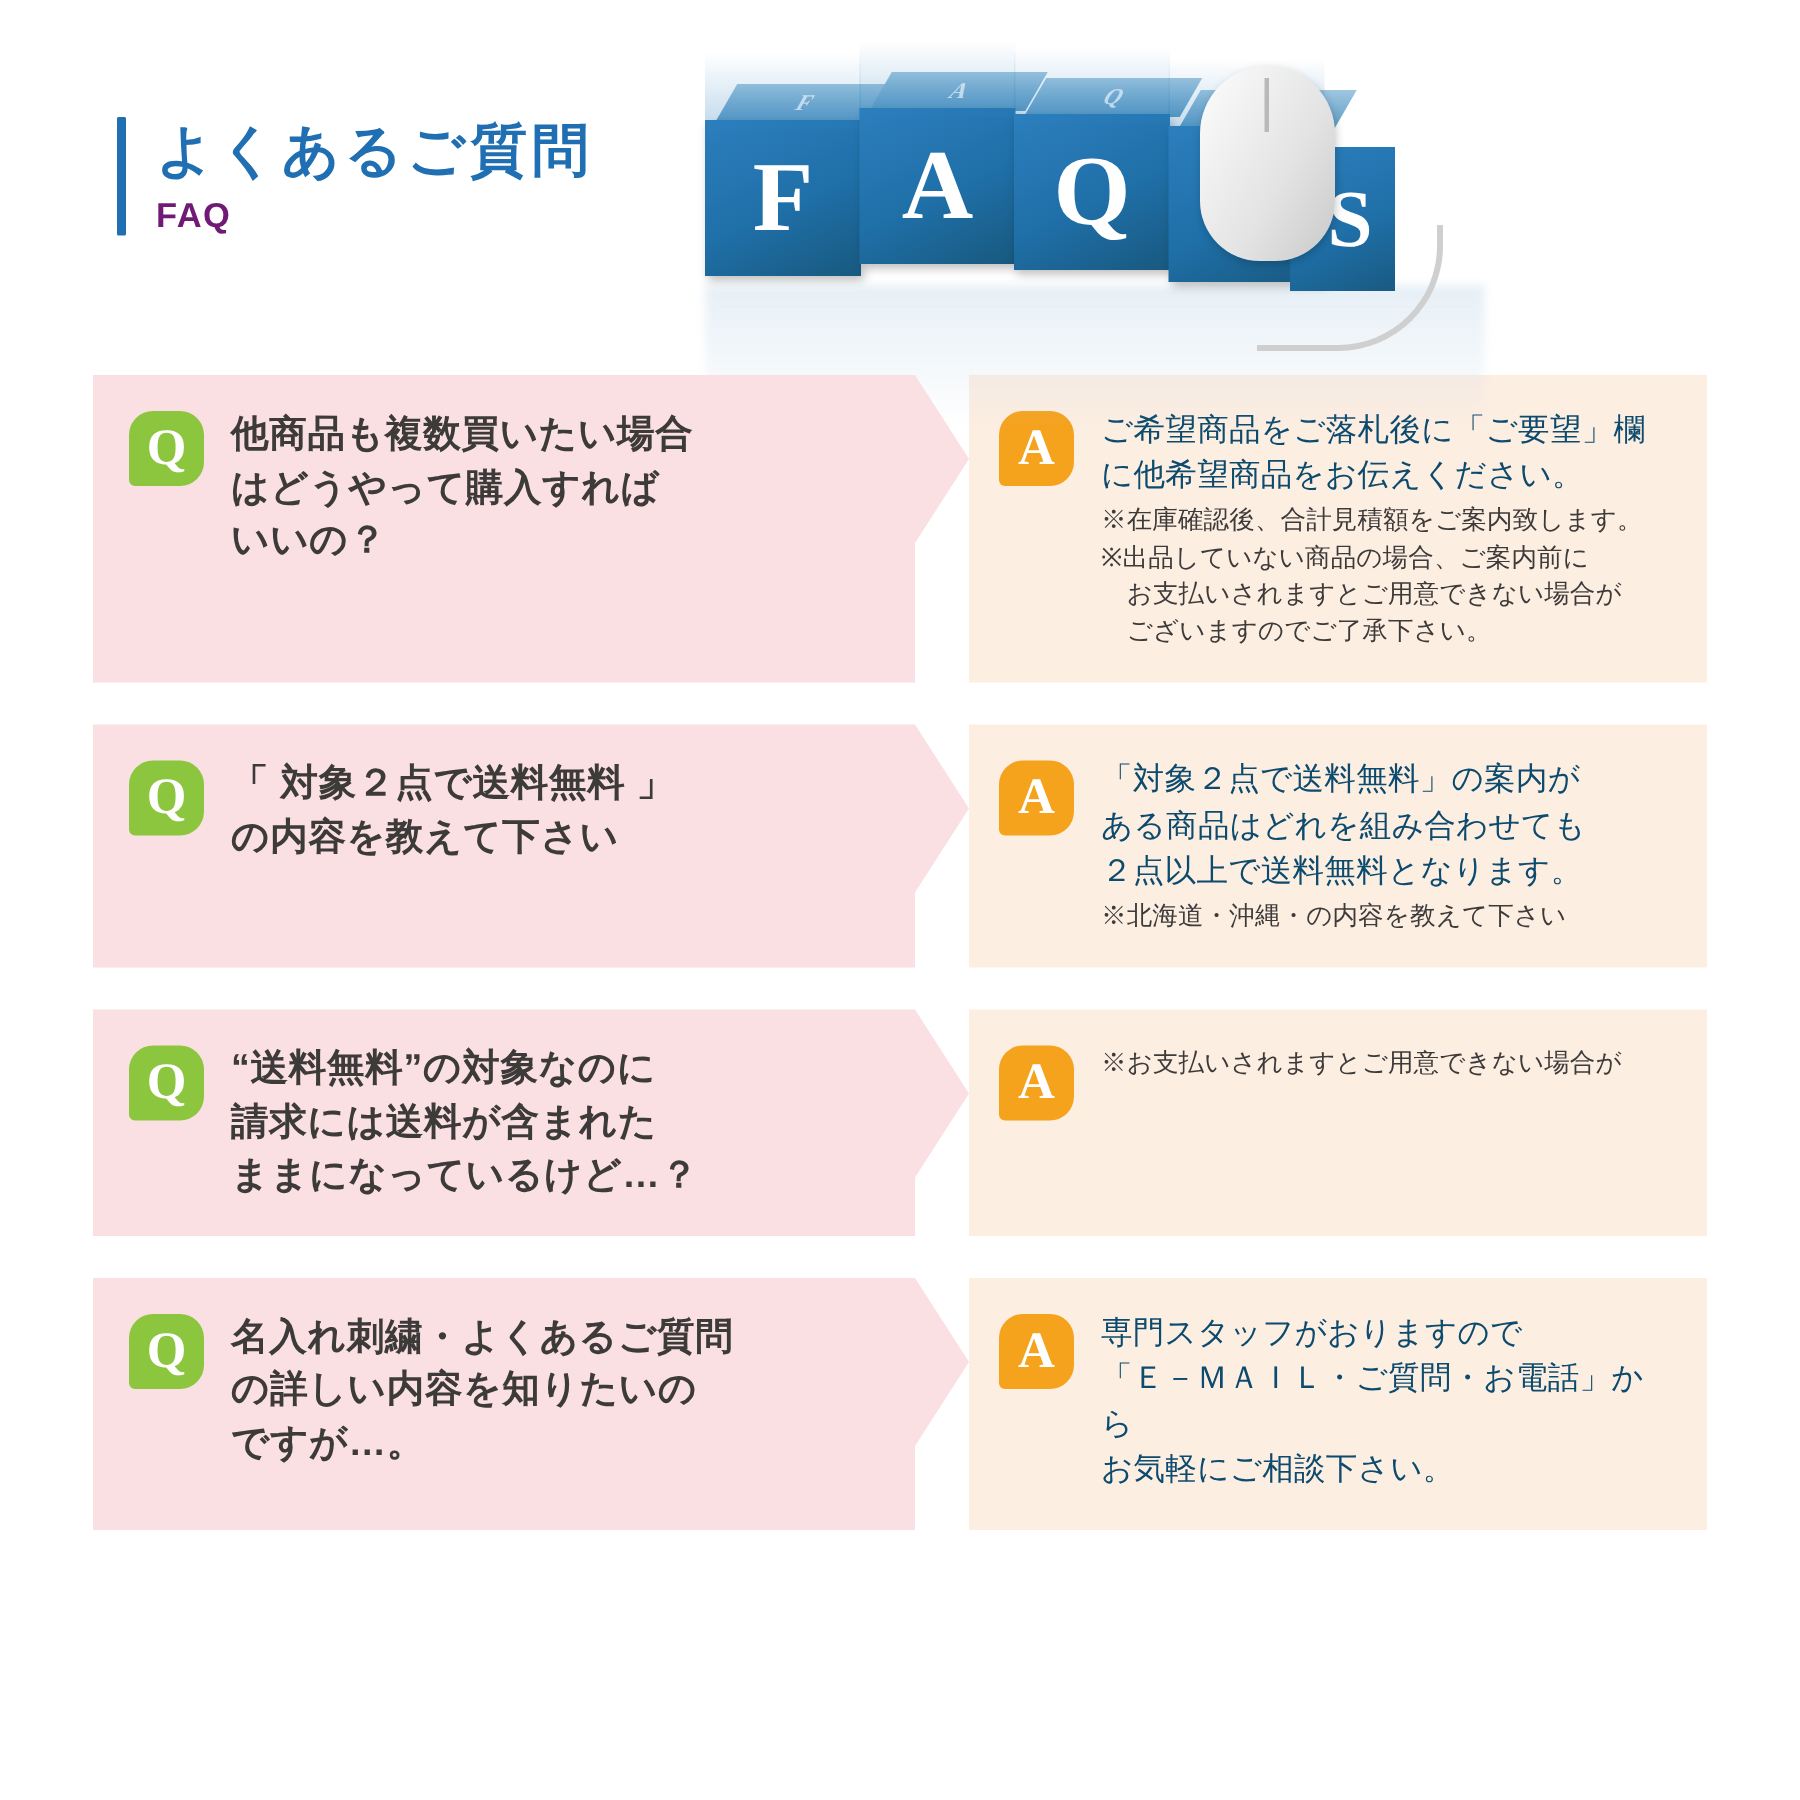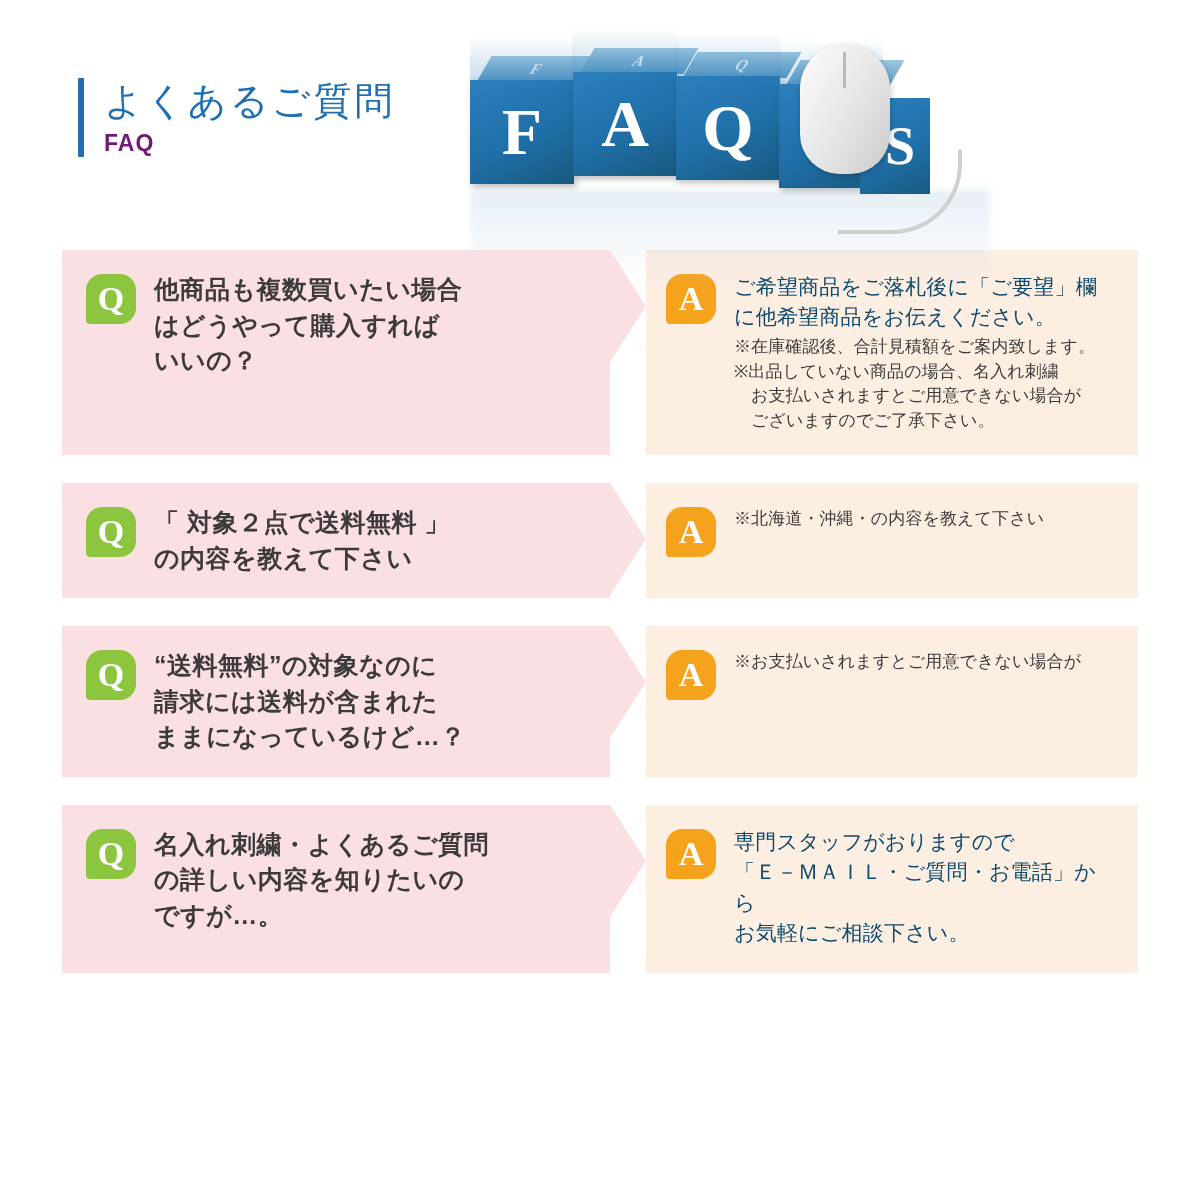--- a/index.html
+++ b/index.html
@@ -29,21 +29,21 @@
     align-items: stretch;
   }
   .title-bar {
     width: 6px;
     background: #1f6fb2;
     margin-right: 20px;
     border-radius: 1px;
   }
   .title-main {
     font-size: 38px;
-    font-weight: normal;
+    font-weight: bold;
     letter-spacing: 3px;
     color: #1f6fb2;
     line-height: 1.25;
   }
   .title-sub {
     font-size: 23px;
     font-weight: bold;
     letter-spacing: 1px;
     color: #701a75;
     margin-top: 4px;
@@ -288,41 +288,44 @@
       <svg width="36" height="112" viewBox="0 0 36 112" preserveAspectRatio="none">
         <polygon points="0,0 36,56 0,112" fill="#fae0e3"></polygon>
       </svg>
     </div>
     <div class="a-panel">
       <div class="badge badge-a">A</div>
       <div>
         <div class="a-text">ご希望商品をご落札後に「ご要望」欄
 に他希望商品をお伝えください。</div>
         <div class="a-note">※在庫確認後、合計見積額をご案内致します。
-※出品していない商品の場合、名入れ刺繍
+※出品していない商品の場合、ご案内前に
 　お支払いされますとご用意できない場合が
 　ございますのでご了承下さい。</div>
       </div>
     </div>
   </div>
 
   <div class="faq-row">
     <div class="q-panel">
       <div class="badge badge-q">Q</div>
       <div class="q-text">「 対象２点で送料無料 」
 の内容を教えて下さい</div>
     </div>
     <div class="arrow-wrap">
       <svg width="36" height="112" viewBox="0 0 36 112" preserveAspectRatio="none">
         <polygon points="0,0 36,56 0,112" fill="#fae0e3"></polygon>
       </svg>
     </div>
     <div class="a-panel">
       <div class="badge badge-a">A</div>
       <div>
+        <div class="a-text">「対象２点で送料無料」の案内が
+ある商品はどれを組み合わせても
+２点以上で送料無料となります。</div>
         <div class="a-note">※北海道・沖縄・の内容を教えて下さい</div>
       </div>
     </div>
   </div>
 
   <div class="faq-row">
     <div class="q-panel">
       <div class="badge badge-q">Q</div>
       <div class="q-text">“送料無料”の対象なのに
 請求には送料が含まれた

